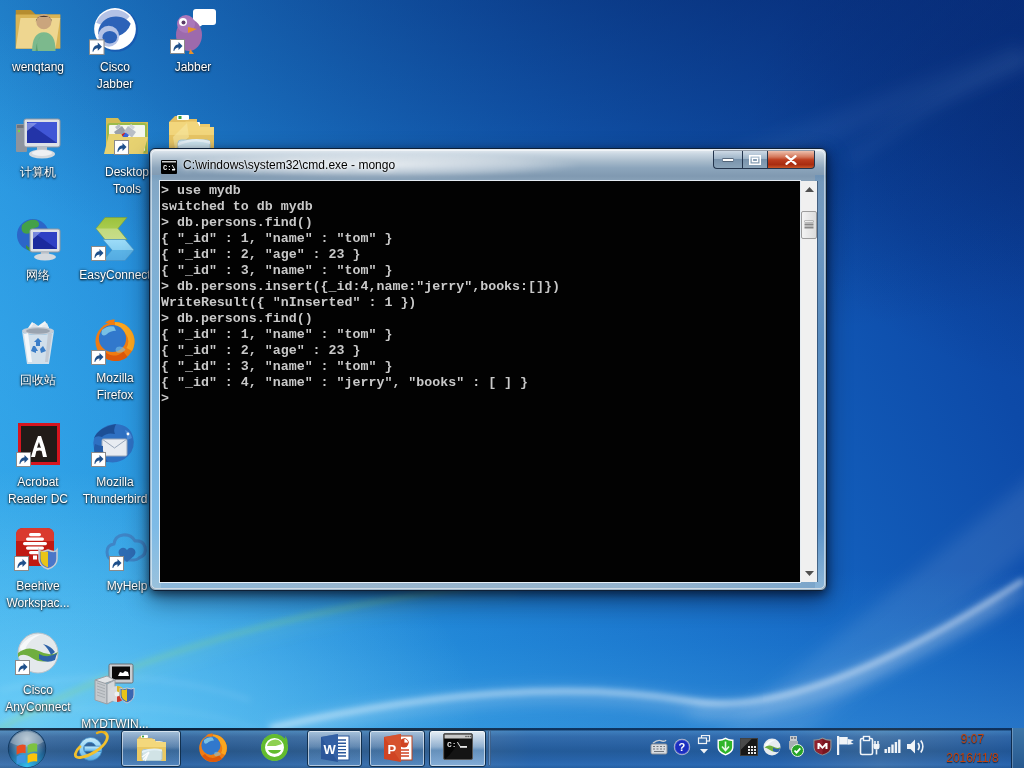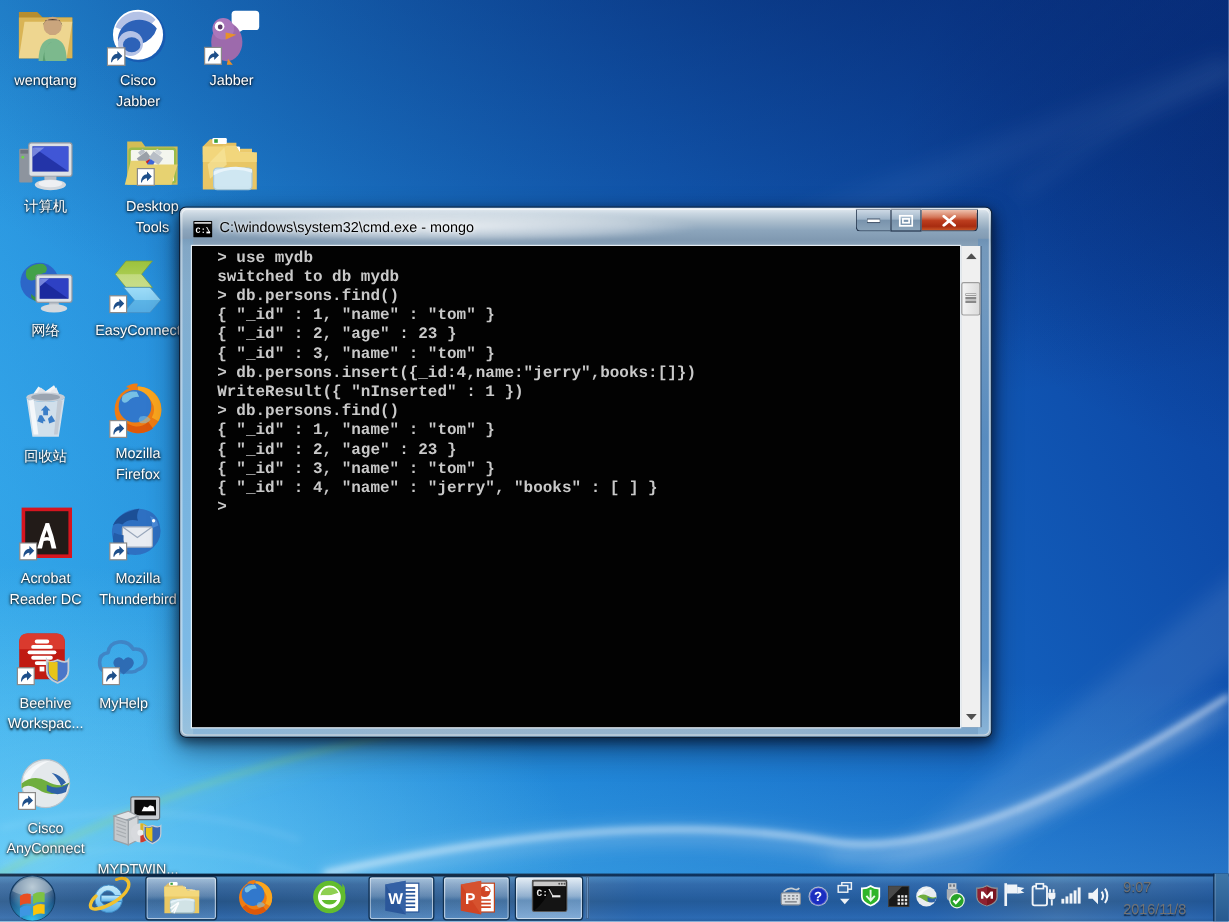--- a/index.html
+++ b/index.html
@@ -19,21 +19,20 @@
 .di { position:absolute; width:86px; text-align:center; color:#fff; font-size:12px; line-height:17px; }
 .di .ic { display:block; margin:0 auto; }
 .di .lb { margin-top:4px; text-shadow:0 1px 2px rgba(0,0,0,0.95), 0 0 3px rgba(0,0,0,0.7); }
 
 #win {
   position:absolute; left:149px; top:148px; width:678px; height:443px;
   border-radius:6px;
   border:1px solid #0e2037;
   background:linear-gradient(180deg, #e8eef3 0px, #c9d6e1 5px, #a9bccc 12px, #8ca5bc 19px, #8099b1 27px, #8aa3ba 33px, #93abc0 70px, #9db5c8 100%);
   box-shadow:0 3px 10px rgba(0,0,10,0.55), 0 10px 24px rgba(0,0,20,0.45);
-  margin-top:24px;
 }
 #win::before { 
   content:""; position:absolute; left:1px; top:1px; right:1px; bottom:1px;
   border:1px solid rgba(255,255,255,0.5); border-radius:5px; pointer-events:none; z-index:5;
 }
 .bL { position:absolute; left:1px; top:26px; bottom:2px; width:10px; border-radius:0 0 0 5px;
   background:linear-gradient(180deg, rgba(108,175,225,0.25), rgba(108,178,228,0.75) 40%, rgba(118,188,238,0.8) 85%, rgba(150,205,240,0.5)); }
 .bR { position:absolute; right:1px; top:26px; bottom:2px; width:10px; border-radius:0 0 5px 0;
   background:linear-gradient(180deg, rgba(70,130,190,0.3), rgba(62,125,190,0.7) 40%, rgba(70,135,200,0.75) 85%, rgba(120,180,230,0.5)); }
 .bB { position:absolute; left:11px; right:11px; bottom:2px; height:8px;
@@ -50,42 +49,42 @@
 .cb.mx { width:26px; background:linear-gradient(180deg,#cdd9e5 0%,#9eb4c8 45%,#7993ac 50%,#8aa3b9 100%); }
 .cb.cl { width:47px; border-radius:0 0 4px 0; border-left:none; background:linear-gradient(180deg,#eec0ad 0%,#d4775a 35%,#bc3d1e 52%,#a82c10 80%,#c85628 100%); }
 .cb svg { position:absolute; left:50%; top:50%; transform:translate(-50%,-50%); }
 #console {
   position:absolute; left:10px; top:32px; width:640px; height:401px; background:#020202;
   box-shadow:0 0 0 1px rgba(250,252,255,0.8);
 }
 #context {
   position:absolute; left:1px; top:2px;
   font-family:"Liberation Mono", monospace; font-weight:bold;
-  font-size:13.3px; line-height:16px; color:#c9c9c9; white-space:pre;padding-left:20px;
+  font-size:13.3px; line-height:16px; color:#c9c9c9; white-space:pre;
 }
 #sbar { position:absolute; left:651px; top:32px; width:16px; height:401px; background:#f0f0f0; box-shadow:1px 0 0 rgba(25,45,75,0.55); }
 .sarrow { position:absolute; left:0; width:16px; height:17px; display:flex; align-items:center; justify-content:center; }
 #sthumb { position:absolute; left:0px; top:30px; width:16px; height:28px;
   background:linear-gradient(90deg,#f4f4f4,#dcdcdc); border:1px solid #9d9d9d; border-radius:2px; }
 #sthumb::after { content:""; position:absolute; left:3px; top:9px; width:8px; height:1px;
   box-shadow:0 0 0 0.5px #888, 0 3px 0 0.5px #888, 0 6px 0 0.5px #888; }
 
 #taskbar {
   position:absolute; left:0; top:728px; width:1024px; height:40px;
 }
 #taskbar .base { position:absolute; inset:0;
   background:linear-gradient(180deg, #0a2440 0%, #09203a 4%, #4782b6 8%, #38699f 22%, #2b5b91 45%, #255487 58%, #2a5f9c 80%, #3068a8 92%, #285a92 100%); }
 #taskbar .sheen { position:absolute; inset:0;
   background:linear-gradient(90deg, rgba(200,225,245,0.10) 0%, rgba(255,255,255,0) 15%, rgba(220,240,255,0.08) 45%, rgba(30,115,215,0.22) 52%, rgba(25,105,210,0.25) 76%, rgba(200,230,255,0.10) 86%, rgba(15,85,185,0.28) 100%); }
 .tbtn { position:absolute; top:729.5px; height:37px; border-radius:3px; border:1px solid #11304f;
   background:linear-gradient(180deg, rgba(255,255,255,0.50) 0%, rgba(220,238,252,0.28) 45%, rgba(150,195,235,0.18) 55%, rgba(170,210,240,0.25) 100%);
   box-shadow:inset 0 0 0 1px rgba(255,255,255,0.55); }
 .tbtn.active { background:linear-gradient(180deg, rgba(255,255,255,0.85) 0%, rgba(220,238,252,0.55) 45%, rgba(165,205,240,0.45) 55%, rgba(190,220,245,0.55) 100%); }
 .ticon { position:absolute; }
-#clock { position:absolute; right:15px; top:730px; width:73px; color:#737373; font-size:12px; line-height:19px;
+#clock { position:absolute; right:15px; top:730px; width:73px; text-align:center; color:#c2410c; font-size:12px; line-height:19px;
   text-shadow:0 1px 1px rgba(0,0,0,0.6); }
 #showdesk { position:absolute; right:0; top:728px; width:13px; height:40px;
   border-left:1px solid #0c2b4e; background:linear-gradient(180deg,#3e76a8,#27598f); box-shadow:inset 1px 0 0 rgba(255,255,255,0.25); }
 </style>
 </head>
 <body>
 <div id="desktop"></div>
 <svg id="streaks" width="1024" height="768" style="position:absolute;left:0;top:0">
   <defs>
     <filter id="b1" x="-50%" y="-50%" width="200%" height="200%">
@@ -310,21 +309,21 @@
   <rect x="14" y="20.5" width="18" height="3.2" rx="1.6" fill="#fff"></rect>
   <rect x="17" y="25" width="12" height="3.2" rx="1.6" fill="#fff"></rect>
   <rect x="21" y="29.5" width="4" height="4" fill="#fff"></rect>
   <path d="M36,24 q7,3 9,0 l0,9 q0,7 -9,10 q-9,-3 -9,-10 l0,-9 q2,3 9,0 z" fill="#4a76c8" stroke="#c8cdd4" stroke-width="1.5"></path>
   <path d="M36,25.5 l0,16 q-7.5,-3 -7.5,-9 l0,-7.5 q4,1.5 7.5,0.5 z" fill="#e8c418"></path>
   <rect x="2.5" y="30.5" width="14" height="14" fill="#fff" stroke="#8a8a8a"></rect>
   <path d="M5.5,42 C5.5,37.5 8,35.5 10.5,35.3 L10.5,33 L14.5,37 L10.5,41 L10.5,38.6 C8.5,38.8 6.8,39.8 6.2,42 Z" fill="#1e4f8a"></path>
  </svg>
  <div class="lb">Beehive<br>Workspac...</div>
 </div>
-<div class="di" style="left:60px;top:526px">
+<div class="di" style="left:84px;top:526px">
  <svg class="ic" width="52" height="48">
   <path d="M14,34 q-8,0 -8,-8 q0,-7 7,-8 q1,-8 9,-9 q8,-1 12,6 q8,-1 10,6 q2,8 -6,11 q-2,2 -5,2 z" fill="none" stroke="#3f85c6" stroke-width="3" stroke-linejoin="round"></path>
   <path d="M26,24 q3,-4 7,-1 q3,3 0,7 l-7,6 l-7,-6 q-3,-4 0,-7 q4,-3 7,1 z" fill="#2e6cb4"></path>
   <rect x="8.5" y="30.5" width="14" height="14" fill="#fff" stroke="#8a8a8a"></rect>
   <path d="M11.5,42 C11.5,37.5 14,35.5 16.5,35.3 L16.5,33 L20.5,37 L16.5,41 L16.5,38.6 C14.5,38.8 12.8,39.8 12.2,42 Z" fill="#1e4f8a"></path>
  </svg>
  <div class="lb">MyHelp</div>
 </div>
 
 <div class="di" style="left:-5px;top:630px">

